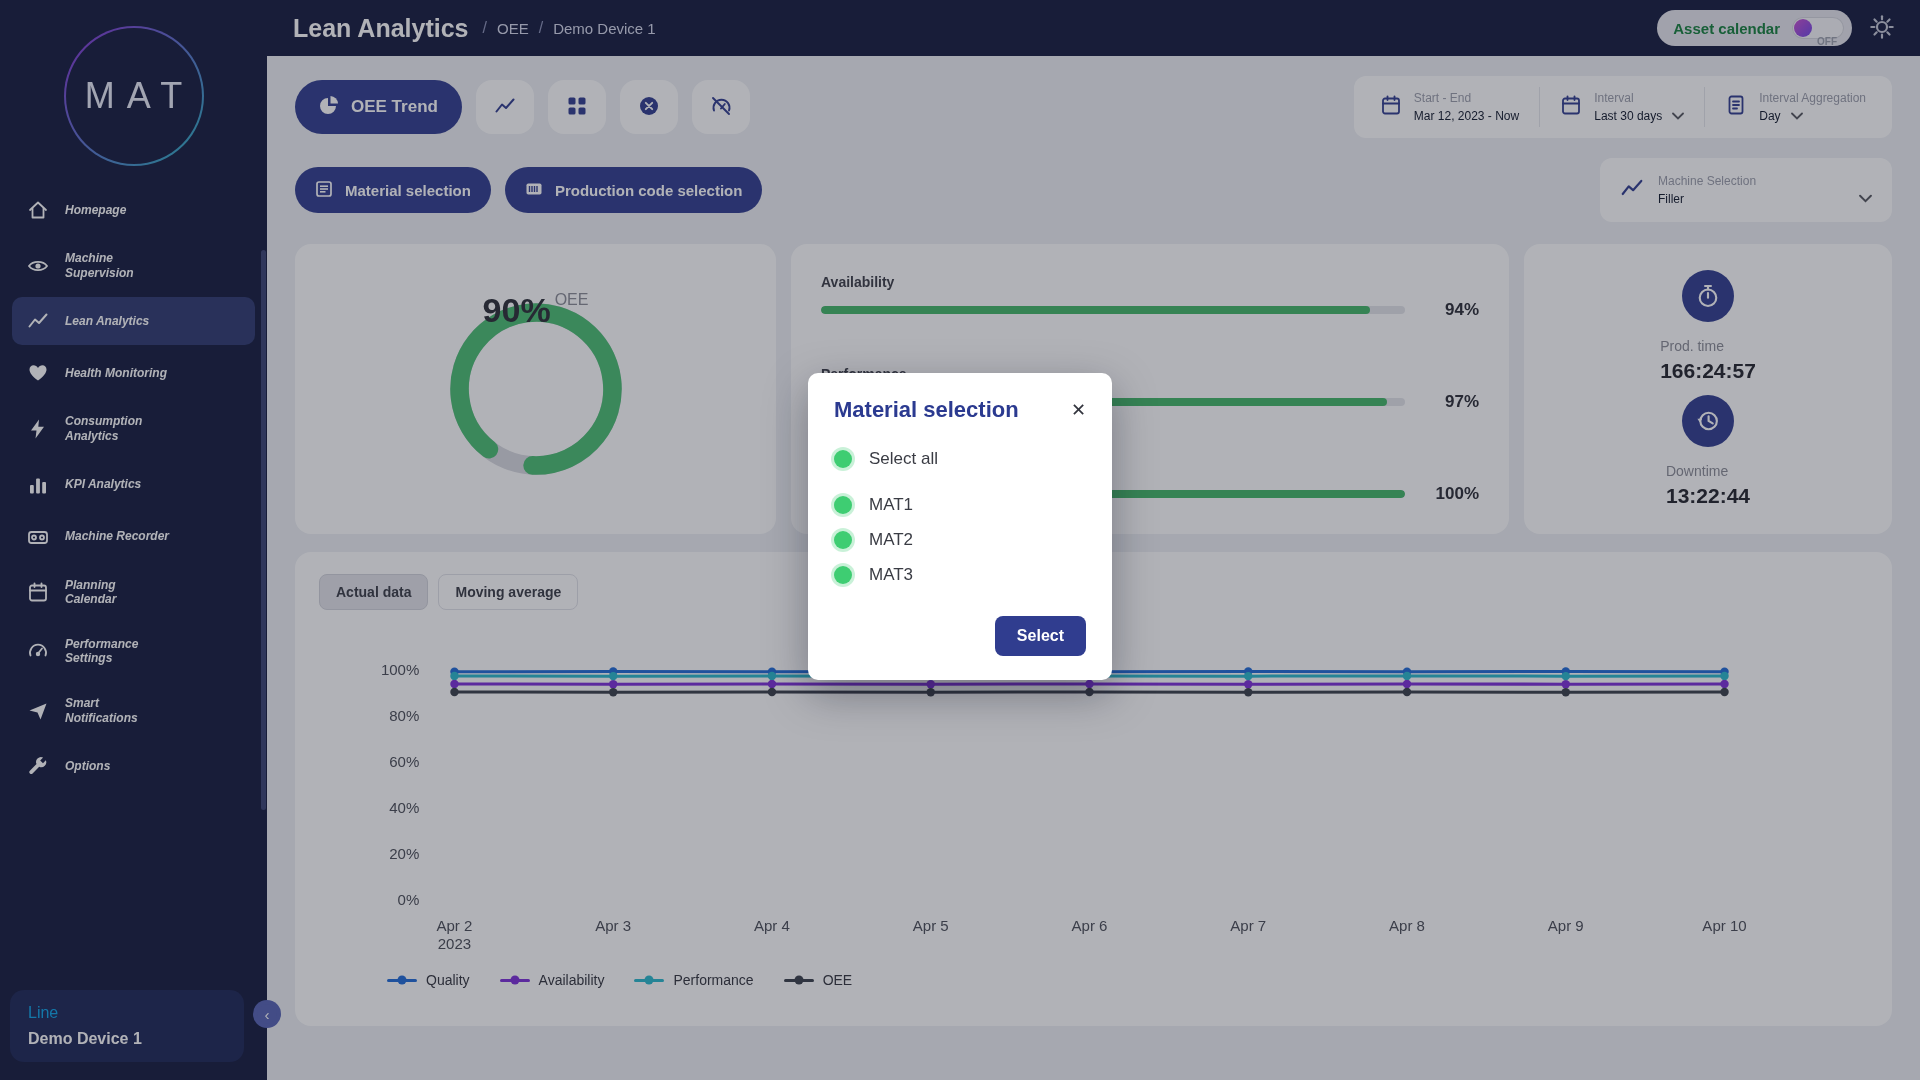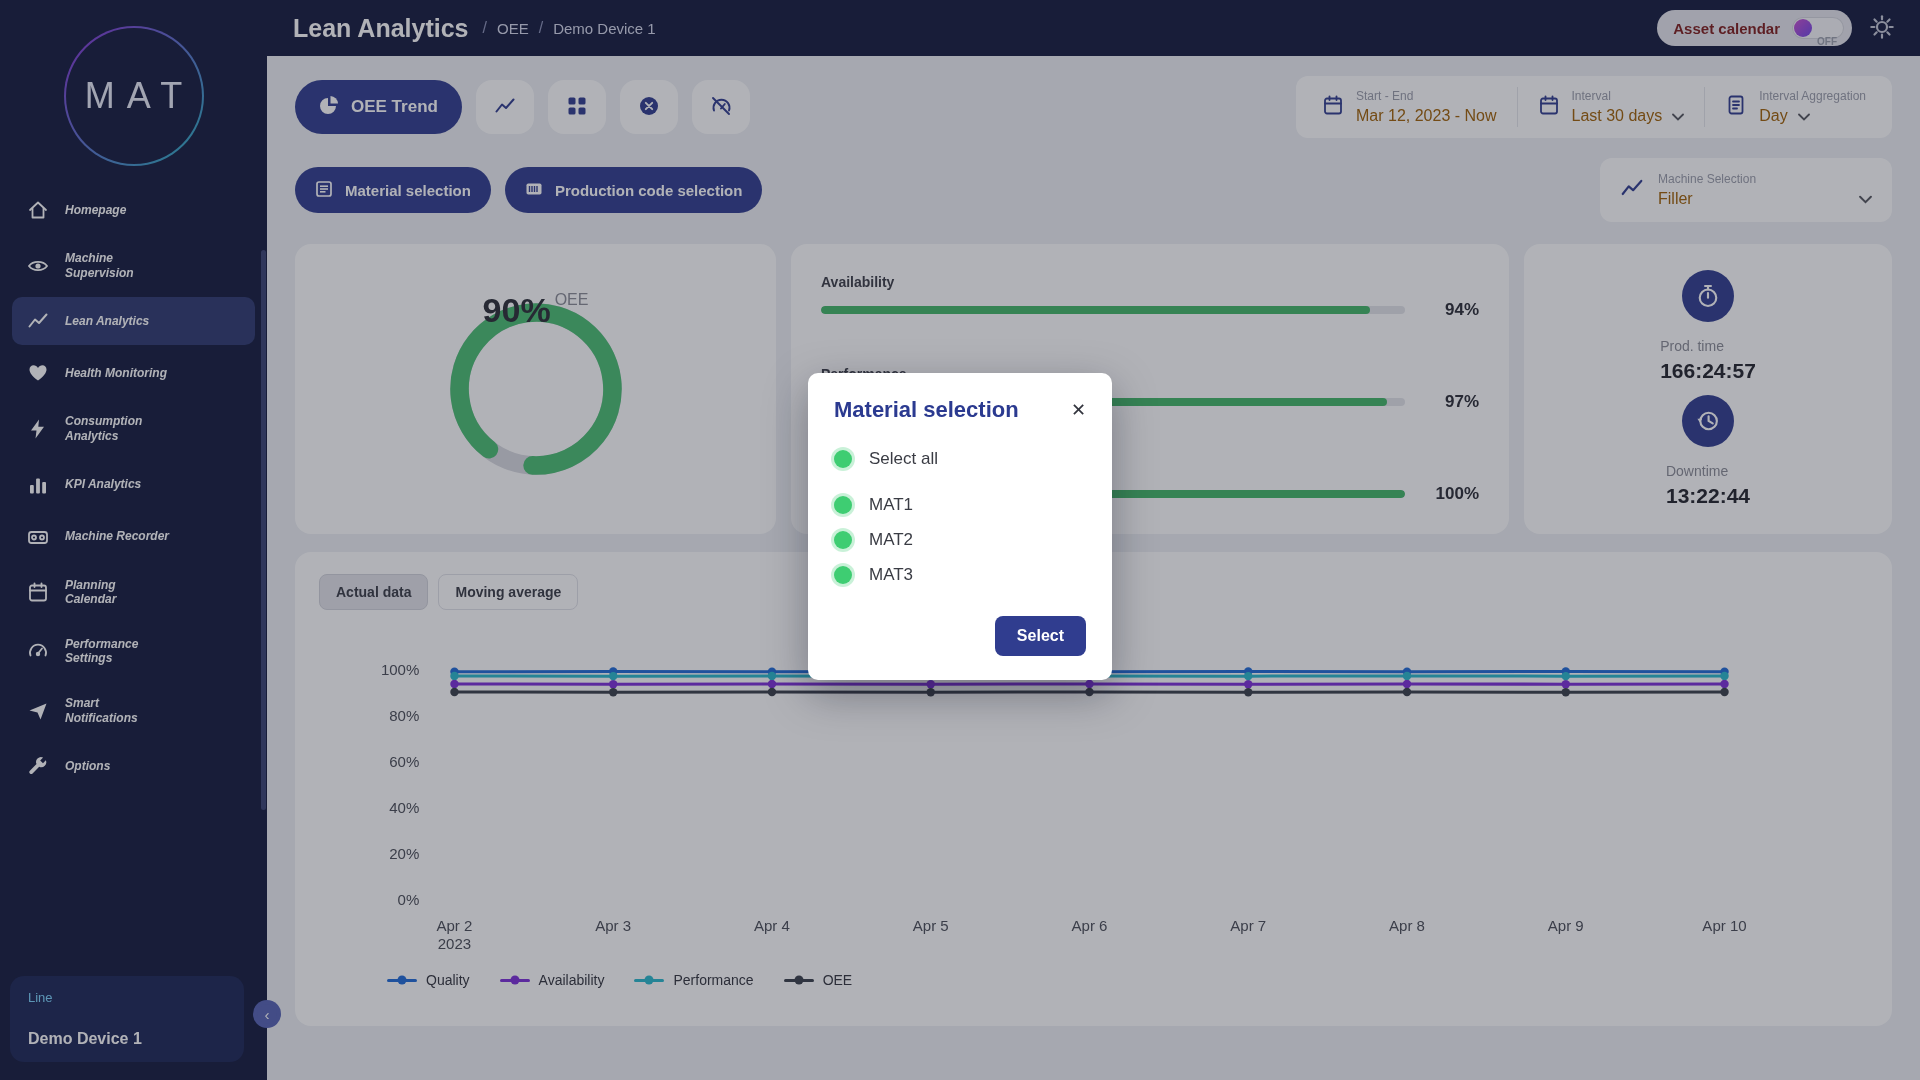--- a/index.html
+++ b/index.html
@@ -15,56 +15,56 @@
   .logo span { color:#e9ebf8; font-size:36px; font-weight:300; letter-spacing:12px; padding-left:12px; }
   .nav { margin-top:14px; }
   .nav-item { display:flex; align-items:center; gap:15px; margin:4px 12px; padding:13px 14px;
               border-radius:10px; color:#ffffff; cursor:pointer; }
   .nav-item.active { background:#2e3a70; }
   .nav-icon { width:24px; flex:0 0 24px; display:flex; justify-content:center; }
   .nav-icon svg { width:22px; height:22px; }
   .nav-label { font-size:12px; font-weight:700; line-height:1.22; white-space:pre-line;font-style:italic; }
   .sidebar-scrollbar { position:absolute; right:1px; top:250px; width:5px; height:560px; background:#3a4372; border-radius:3px; }
   .device-card { position:absolute; left:10px; bottom:18px; width:234px; background:#1d2756; border-radius:14px; padding:14px 18px; }
-  .device-label { color:#7dd3fc; font-size:13px; margin-bottom:25px; }
+  .device-label { color:#0ea5e9; font-size:16px; margin-bottom:8px; }
   .device-value { color:#ffffff; font-size:16px; font-weight:600; }
   .collapse-btn { position:fixed; left:253px; top:1000px; width:28px; height:28px; border-radius:50%;
                   background:#5663b4; border:4px solid rgba(86,99,180,.35); color:#fff; font-size:15px;
                   display:flex; align-items:center; justify-content:center; cursor:pointer; z-index:11; }
 
   
   .main { margin-left:267px; }
   .topbar { height:56px; background:#141b3e; display:flex; align-items:center; padding:0 26px; gap:10px; }
   .topbar h1 { color:#fff; font-size:25px; font-weight:700; margin-right:4px; }
   .crumb-sep { color:#8d93b8; font-size:16px; }
   .crumb { color:#d6d9ec; font-size:15px; }
   .topbar-right { margin-left:auto; display:flex; align-items:center; gap:18px; }
   .asset-pill { background:#e6e7ee; border-radius:18px; height:36px; display:flex; align-items:center; gap:12px;
                 padding:0 8px 0 16px; cursor:pointer; }
-  .asset-pill .ap-label { color:#7f1d1d; font-size:15px; font-weight:600; }
+  .asset-pill .ap-label { color:#15803d; font-size:15px; font-weight:600; }
   .toggle { width:52px; height:22px; background:#f6f6f9; border-radius:11px; position:relative; box-shadow:inset 0 0 0 1px #d5d6de; }
   .toggle .knob { position:absolute; left:2px; top:2px; width:18px; height:18px; border-radius:50%;
                   background:linear-gradient(135deg,#c94fd0,#7048e8); }
   .toggle .state { position:absolute; right:7px; top:19px; font-size:10px; color:#9ba0ad; font-weight:700; }
   .gear-btn { background:none; border:none; cursor:pointer; display:flex; }
 
   
   .content { padding:20px 28px 0; }
   .row { display:flex; align-items:center; }
   .toolbar-row { margin-bottom:20px; justify-content:space-between; }
   .tool-left { display:flex; align-items:center; gap:14px; }
   .pill-navy { background:#303d8f; color:#fff; border:none; border-radius:27px; height:54px; padding:0 24px;
                display:inline-flex; align-items:center; gap:12px; font-size:17px; font-weight:700; cursor:pointer;
                font-family:inherit; }
   .icon-btn { width:58px; height:54px; border-radius:16px; background:#fff; border:none; display:flex;
               align-items:center; justify-content:center; cursor:pointer; }
   .settings-card { background:#fff; border-radius:12px; height:62px; display:flex; align-items:center; padding:0 6px; }
   .seg { display:flex; align-items:center; gap:12px; padding:0 20px; cursor:pointer; }
   .seg-label { font-size:12px; color:#9a9daa; margin-bottom:4px; }
-  .seg-value { font-size:16px; color:#a16207; display:flex; align-items:center; gap:10px;text-align:right; }
+  .seg-value { font-size:12px; color:#0f172a; display:flex; align-items:center; gap:10px;text-align:right; }
   .vdiv { width:1px; height:40px; background:#e5e6ec; }
 
   .filter-row { margin-bottom:22px; gap:14px; }
   .pill-sm { height:46px; border-radius:23px; padding:0 20px; font-size:15px; }
   .machine-card { margin-left:auto; background:#fff; border-radius:12px; height:64px; min-width:292px;
                   display:flex; align-items:center; gap:14px; padding:0 20px; cursor:pointer; }
 
   .kpi-row { gap:15px; margin-bottom:18px; align-items:stretch; }
   .card { background:#fff; border-radius:16px; }
   .gauge-card { width:481px; height:290px; display:flex; align-items:center; justify-content:center; }

